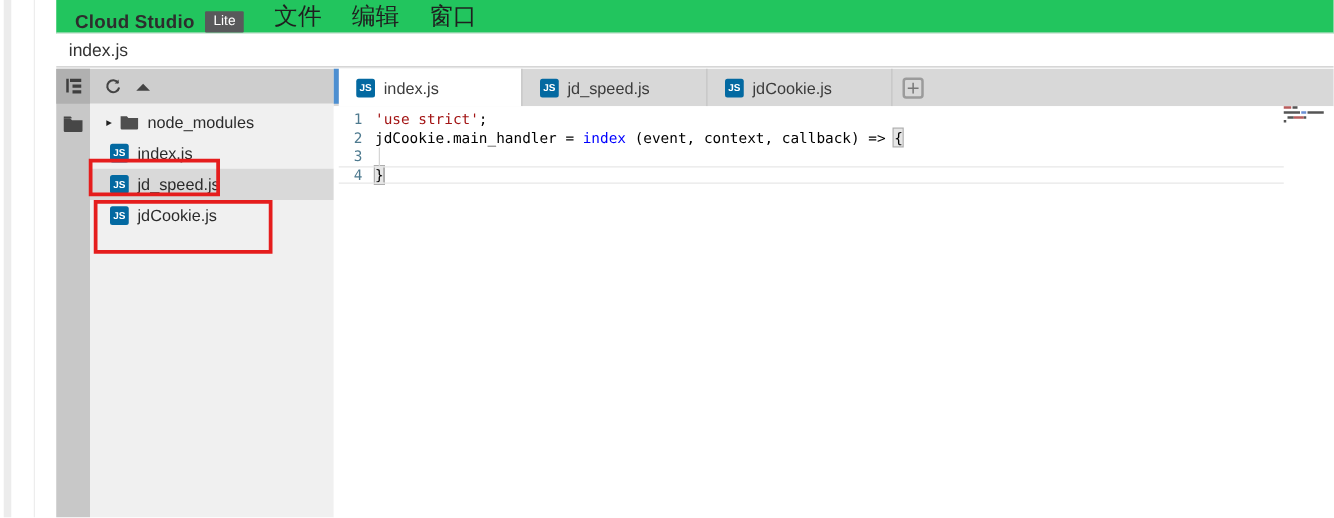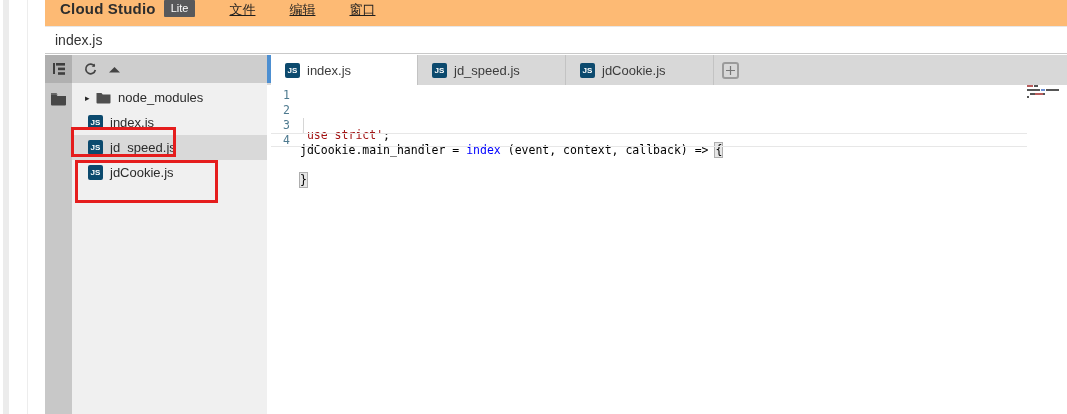--- a/index.html
+++ b/index.html
@@ -7,26 +7,26 @@
               font-family:"Liberation Sans", sans-serif; }
   .page { position:relative; width:1067px; height:414px; background:#fff; }
 
   
   .edge-strip { position:absolute; left:3px; top:0; width:6px; height:414px; background:#ececec; }
   .edge-line  { position:absolute; left:27px; top:0; width:1px; height:414px; background:#ededed; }
 
   .app { position:absolute; left:45px; top:0; right:0; height:414px; }
 
   
-  .topbar { height:27px; display:flex; align-items:flex-start; background:#fdba74;
+  .topbar { height:27px; display:flex; align-items:flex-end; background:#22c55e;
             border-bottom:1px solid #e7e7e7; }
   .brand { font-weight:bold; font-size:15px; color:#2d2d2d; margin-left:15px; letter-spacing:.2px; }
   .badge { background:#58595b; color:#fff; font-size:11px; line-height:15px;
            padding:1px 7px; margin-left:8px; border-radius:1px; }
-  .menu-item { font-size:13px; color:#1f1f1f; margin-left:34px; cursor:default;text-decoration:underline; }
+  .menu-item { font-size:19px; color:#1f1f1f; margin-left:24px; cursor:default; }
 
   
   .breadcrumb-bar { height:27px; display:flex; align-items:center; background:#fff;
                     border-bottom:1px solid #c9c9c9; }
   .breadcrumb-bar .crumb { font-size:14px; color:#333; margin-left:10px; }
 
   
   .main { position:absolute; left:0; top:55px; right:0; bottom:0; display:flex; }
 
   .activity-bar { width:27px; background:#c8c8c8; flex:none; }
@@ -36,21 +36,21 @@
 
   .sidebar { width:195px; flex:none; display:flex; flex-direction:column; }
   .side-toolbar { height:28px; background:#cecece; display:flex; align-items:center;
                   padding-left:12px; gap:11px; flex:none; }
   .tree { flex:1; background:#f0f0f0; padding-top:2px; }
   .tree-row { height:25px; display:flex; align-items:center; font-size:13px; color:#2b2b2b; }
   .tree-row.selected { background:#d9d9d9; }
   .tree-row .twisty { width:10px; margin-left:13px; font-size:9px; color:#222; }
   .tree-row .folder-glyph { margin-left:1px; margin-right:7px; display:flex; }
   .tree-row .js-badge { margin-left:16px; margin-right:7px; }
-  .js-badge { width:15px; height:15px; background:#0c4a6e; border-radius:2px; color:#fff;
+  .js-badge { width:15px; height:15px; background:#0369a1; border-radius:2px; color:#fff;
               font-size:8px; font-weight:bold; display:flex; align-items:center;
               justify-content:center; letter-spacing:0; flex:none; }
 
   .sash { position:absolute; left:222px; top:0; width:4px; height:28px; background:#4d8fd1; z-index:5; }
 
   .editor-area { flex:1; display:flex; flex-direction:column; min-width:0; }
   .tab-bar { height:30px; background:#d8d8d8; display:flex; align-items:stretch;
              padding-left:4px; flex:none; }
   .tab { width:146px; display:flex; align-items:center; padding-left:14px; gap:7px;
          font-size:13px; color:#3c3c3c; cursor:default; }
@@ -59,21 +59,21 @@
   .plus-cell { border-left:1px solid #c3c3c3; display:flex; align-items:center; padding:0 8px; }
   .plus-btn { width:17px; height:17px; border:2px solid #9b9b9b; border-radius:3px;
               display:flex; align-items:center; justify-content:center; }
 
   
   .editor { flex:1; position:relative; background:#fff;
             font-family:"DejaVu Sans Mono","Liberation Mono",monospace;
             font-size:11.5px; line-height:15px; padding-top:3px; }
   .code-line { display:flex; height:15px; white-space:pre; }
   .gutter { width:33px; flex:none; text-align:right; padding-right:10px; color:#4e7a8f; }
-  .code { color:#000;margin-top:40px; }
+  .code { color:#000; }
   .tok-string  { color:#a31515; }
   .tok-keyword { color:#0000ff; }
   .tok-bracket { background:#e6e6e6; outline:1px solid #aeaeae; }
   .cursor-bar { display:inline-block; width:1.5px; height:13px; background:#111;
                 vertical-align:-2px; }
   .indent-guide { position:absolute; left:36px; top:33px; width:1px; height:15px; background:#d6d6d6; }
   .curline-border { position:absolute; left:4px; width:756px; height:1px; background:#e7e7e7; }
   .curline-top { top:48px; } .curline-bottom { top:61px; }
 
   .minimap { position:absolute; left:760px; top:0; width:36px; }

